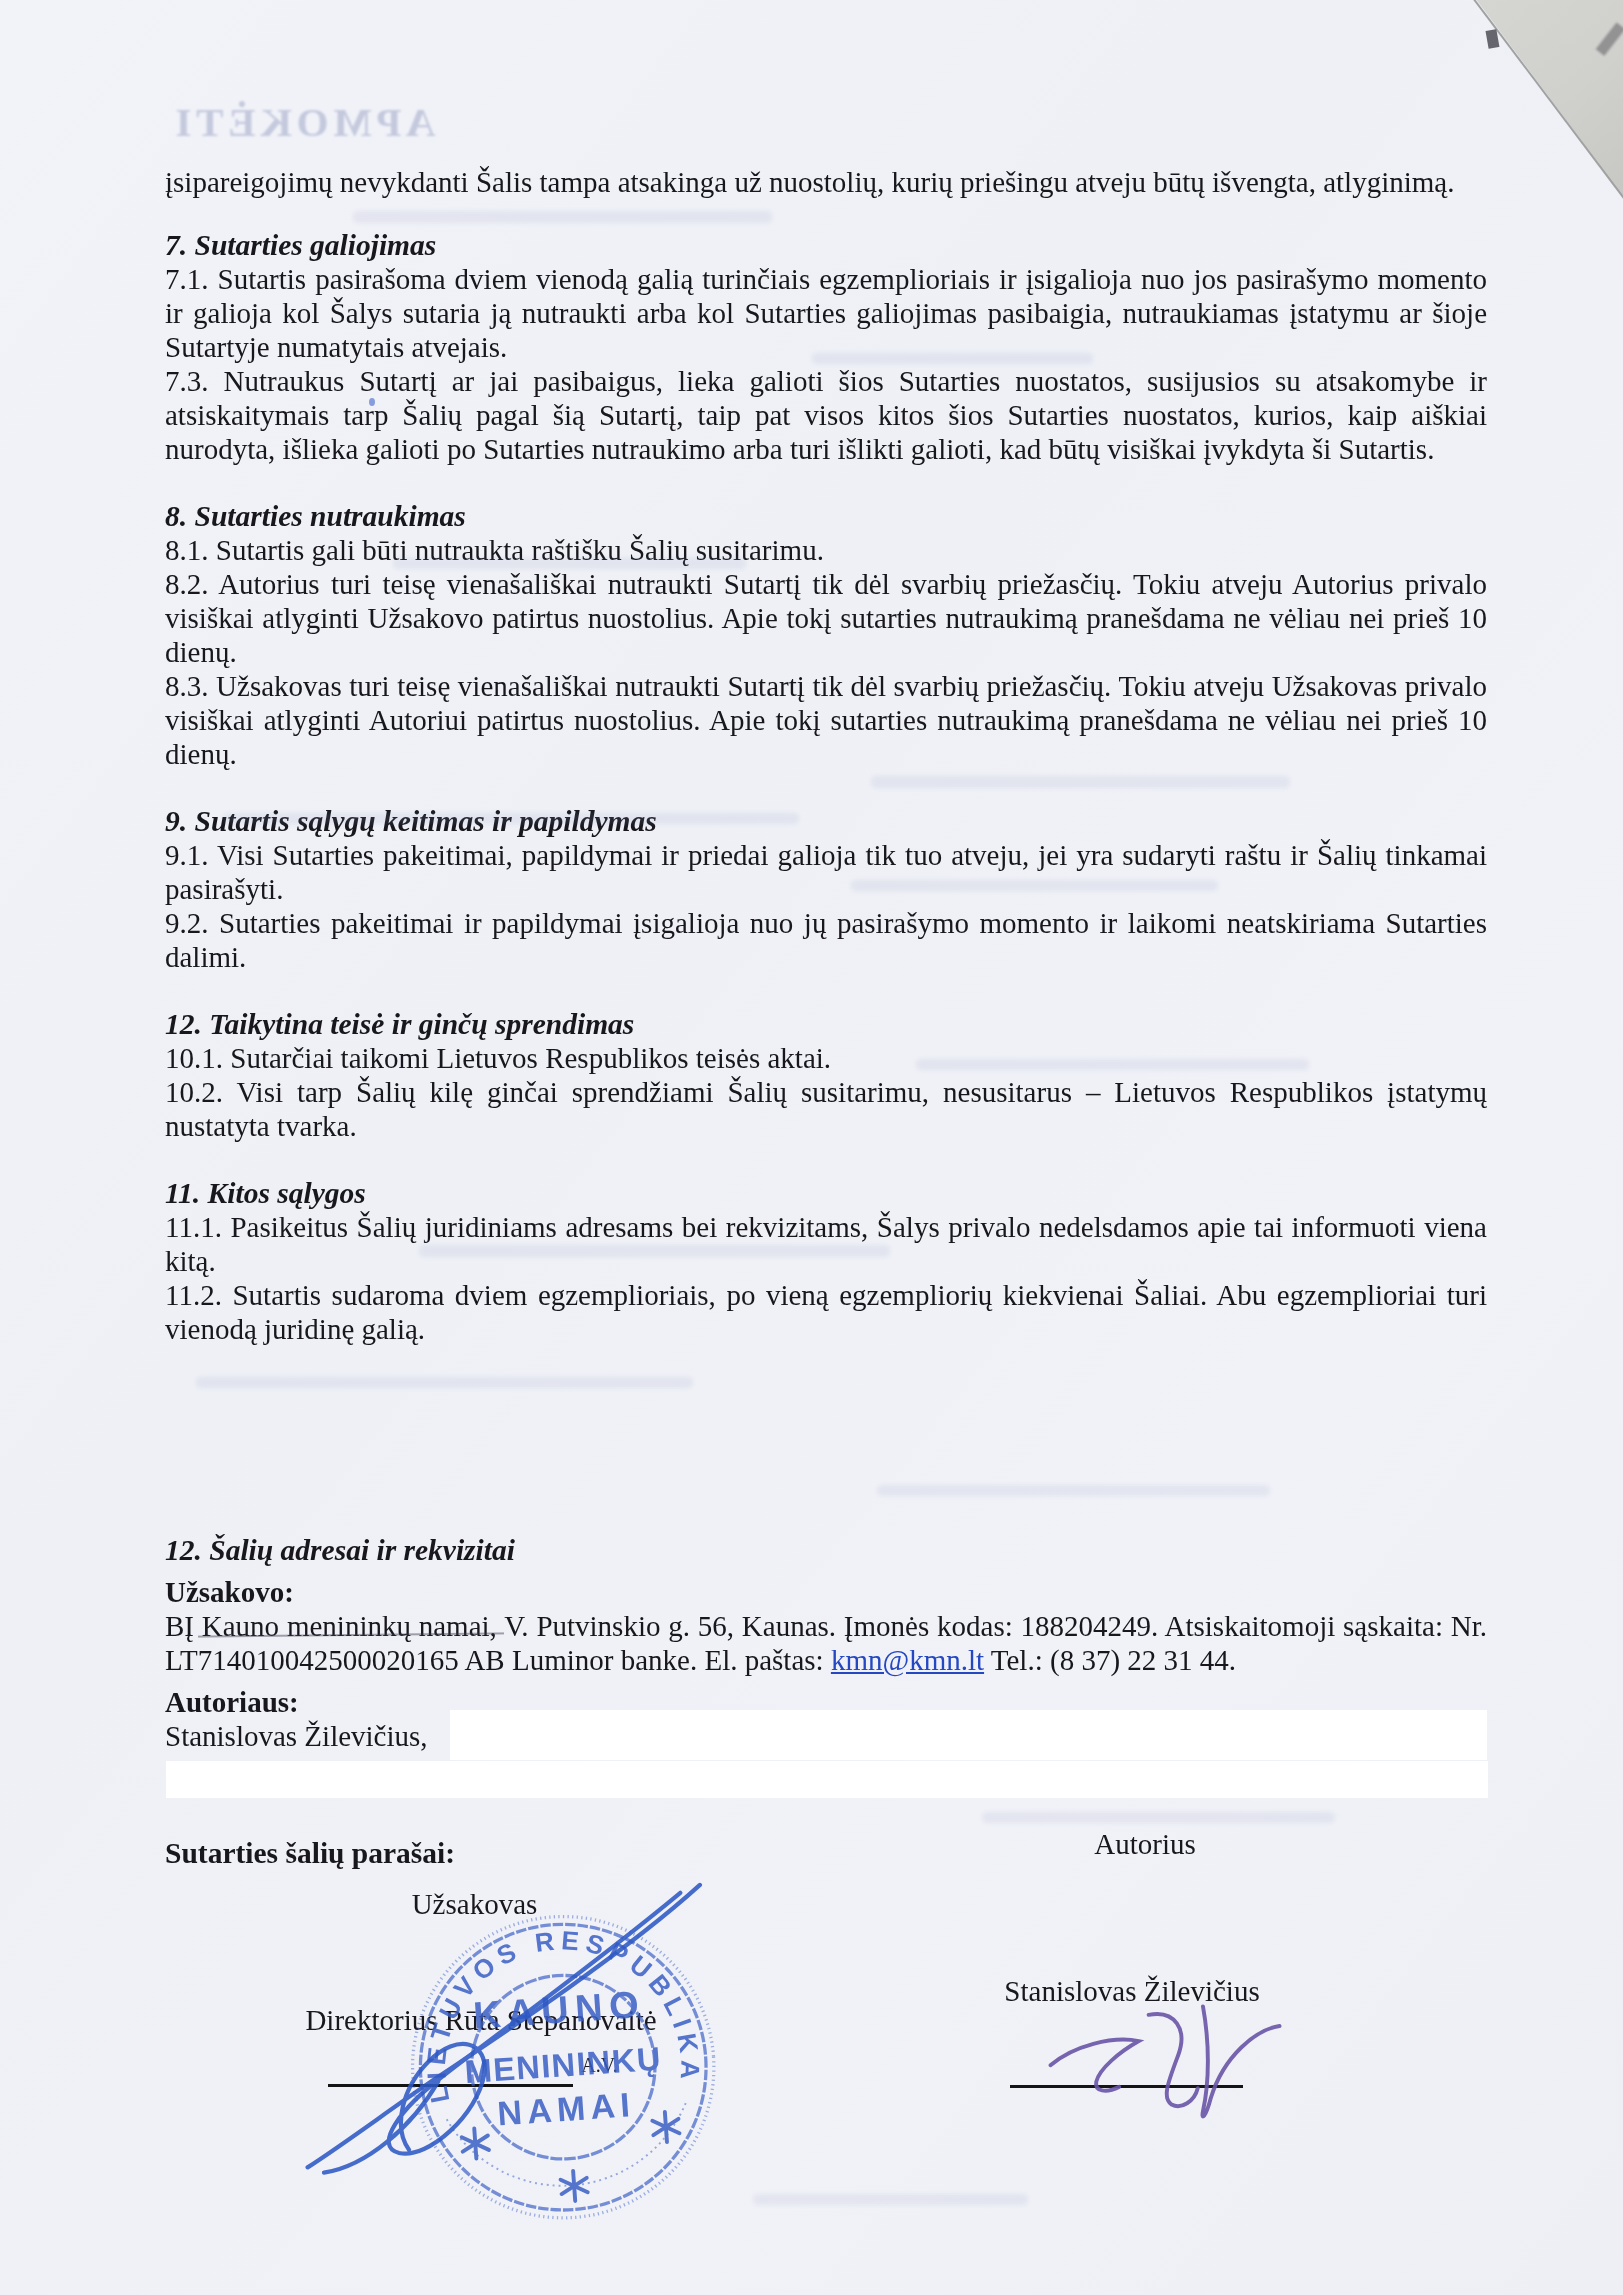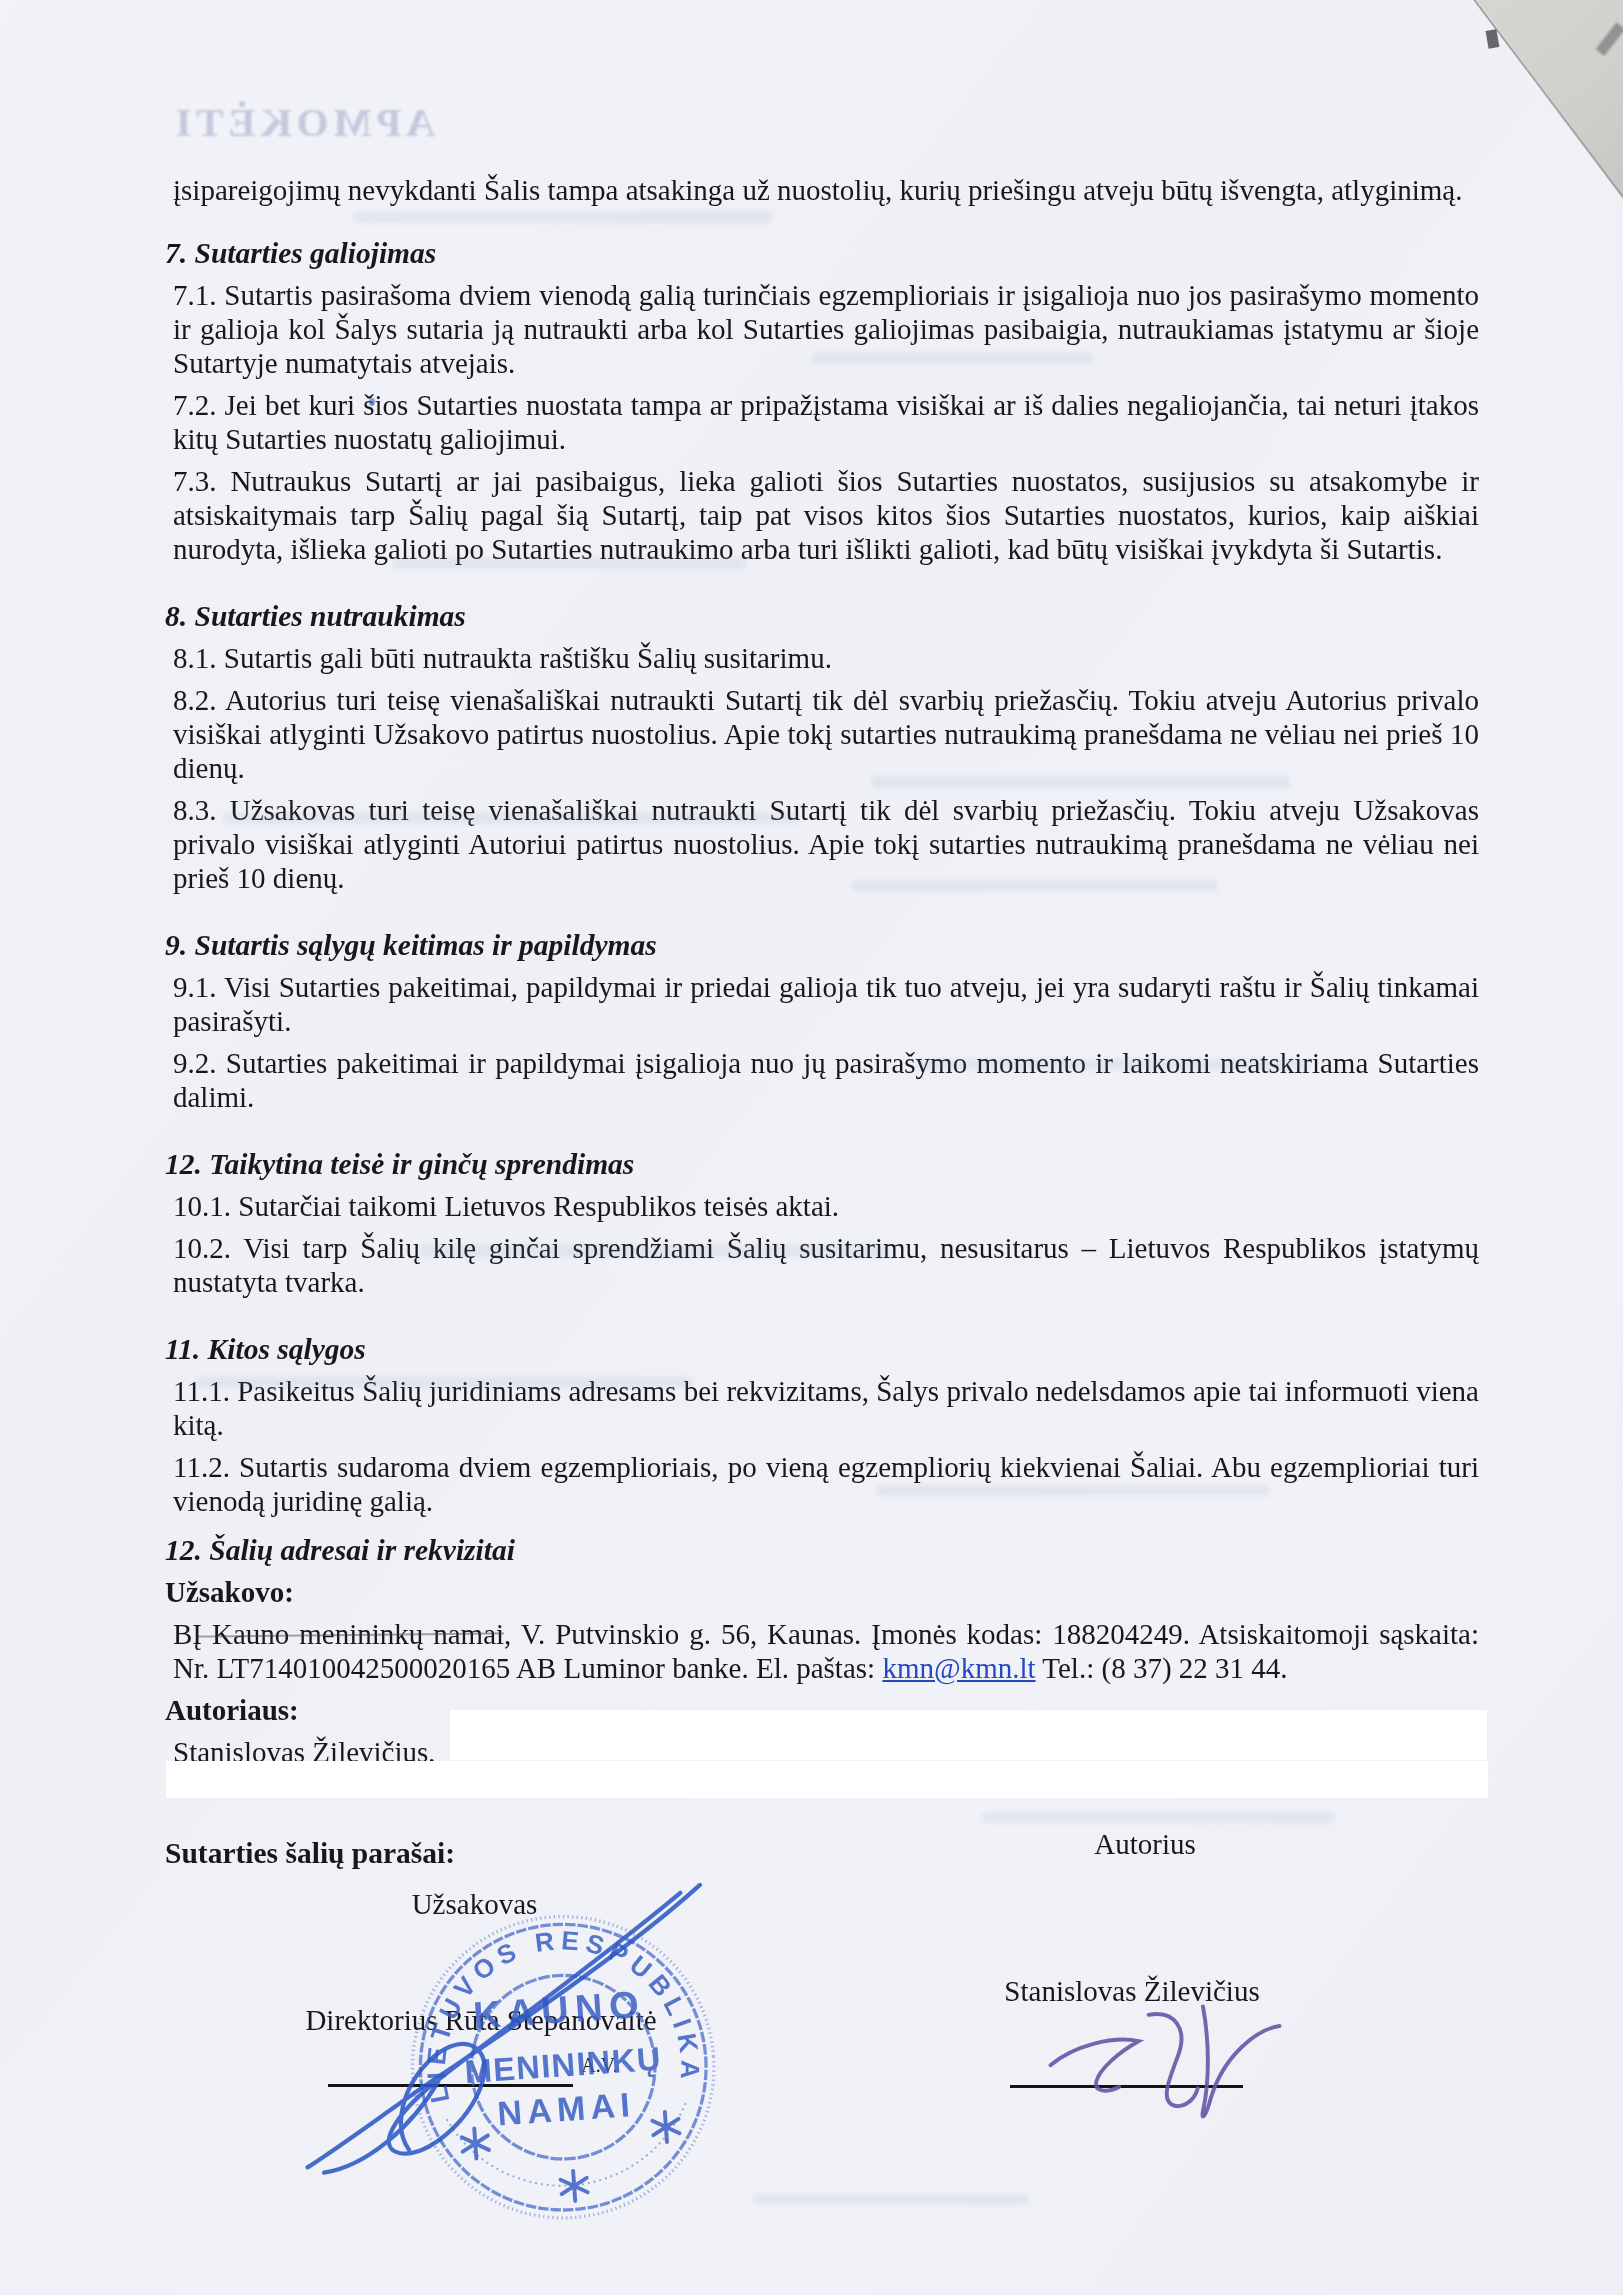--- a/index.html
+++ b/index.html
@@ -13,21 +13,21 @@
   }
   
   .doc-flow{
     position:absolute;left:165px;top:165px;width:1322px;
     font-size:29px;line-height:34px;text-align:justify;
   }
   .doc-bottom{
     position:absolute;left:165px;top:1520px;width:1322px;
     font-size:29px;line-height:34px;text-align:justify;
   }
-  .cl{margin:8px;}
+  .cl{margin:0;}
   .sec-h{margin:33px 0 0 0;font-weight:bold;font-style:italic;font-size:29.5px;line-height:34px;}
   .sec-h.first{margin-top:29px;}
   .lbl{margin:7.9px 0 0 0;font-weight:bold;}
   .h12{margin:13px 0 0 0;font-weight:bold;font-style:italic;font-size:29.5px;}
   .email-link{color:#2447c2;text-decoration:underline;cursor:pointer;}
   
   .redact{position:absolute;background:#ffffff;z-index:4;}
   
   .abs{position:absolute;}
   .center{text-align:center;}
@@ -101,21 +101,20 @@
   <div class="ghost-streak" style="left:196px;top:1377px;width:497px;height:10.5px;"></div>
   <div class="ghost-streak" style="left:877px;top:1485px;width:393px;height:10.5px;"></div>
   <div class="ghost-streak" style="left:982px;top:1812px;width:353px;height:10.5px;"></div>
   <div class="ghost-streak" style="left:753px;top:2194px;width:275px;height:10.5px;"></div>
 
   <div class="doc-flow">
     <p class="cl">įsipareigojimų nevykdanti Šalis tampa atsakinga už nuostolių, kurių priešingu atveju būtų išvengta, atlyginimą.</p>
 
     <p class="sec-h first">7. Sutarties galiojimas</p>
     <p class="cl">7.1. Sutartis pasirašoma dviem vienodą galią turinčiais egzemplioriais ir įsigalioja nuo jos pasirašymo momento ir galioja kol Šalys sutaria ją nutraukti arba kol Sutarties galiojimas pasibaigia, nutraukiamas įstatymu ar šioje Sutartyje numatytais atvejais.</p>
-    <p class="cl">7.2. Jei bet kuri šios Sutarties nuostata tampa ar pripažįstama visiškai ar iš dalies negaliojančia, tai neturi įtakos kitų Sutarties nuostatų galiojimui.</p>
     <p class="cl">7.3. Nutraukus Sutartį ar jai pasibaigus, lieka galioti šios Sutarties nuostatos, susijusios su atsakomybe ir atsiskaitymais tarp Šalių pagal šią Sutartį, taip pat visos kitos šios Sutarties nuostatos, kurios, kaip aiškiai nurodyta, išlieka galioti po Sutarties nutraukimo arba turi išlikti galioti, kad būtų visiškai įvykdyta ši Sutartis.</p>
 
     <p class="sec-h">8. Sutarties nutraukimas</p>
     <p class="cl">8.1. Sutartis gali būti nutraukta raštišku Šalių susitarimu.</p>
     <p class="cl">8.2. Autorius turi teisę vienašališkai nutraukti Sutartį tik dėl svarbių priežasčių. Tokiu atveju Autorius privalo visiškai atlyginti Užsakovo patirtus nuostolius. Apie tokį sutarties nutraukimą pranešdama ne vėliau nei prieš 10 dienų.</p>
     <p class="cl">8.3. Užsakovas turi teisę vienašališkai nutraukti Sutartį tik dėl svarbių priežasčių. Tokiu atveju Užsakovas privalo visiškai atlyginti Autoriui patirtus nuostolius. Apie tokį sutarties nutraukimą pranešdama ne vėliau nei prieš 10 dienų.</p>
 
     <p class="sec-h">9. Sutartis sąlygų keitimas ir papildymas</p>
     <p class="cl">9.1. Visi Sutarties pakeitimai, papildymai ir priedai galioja tik tuo atveju, jei yra sudaryti raštu ir Šalių tinkamai pasirašyti.</p>
     <p class="cl">9.2. Sutarties pakeitimai ir papildymai įsigalioja nuo jų pasirašymo momento ir laikomi neatskiriama Sutarties dalimi.</p>

